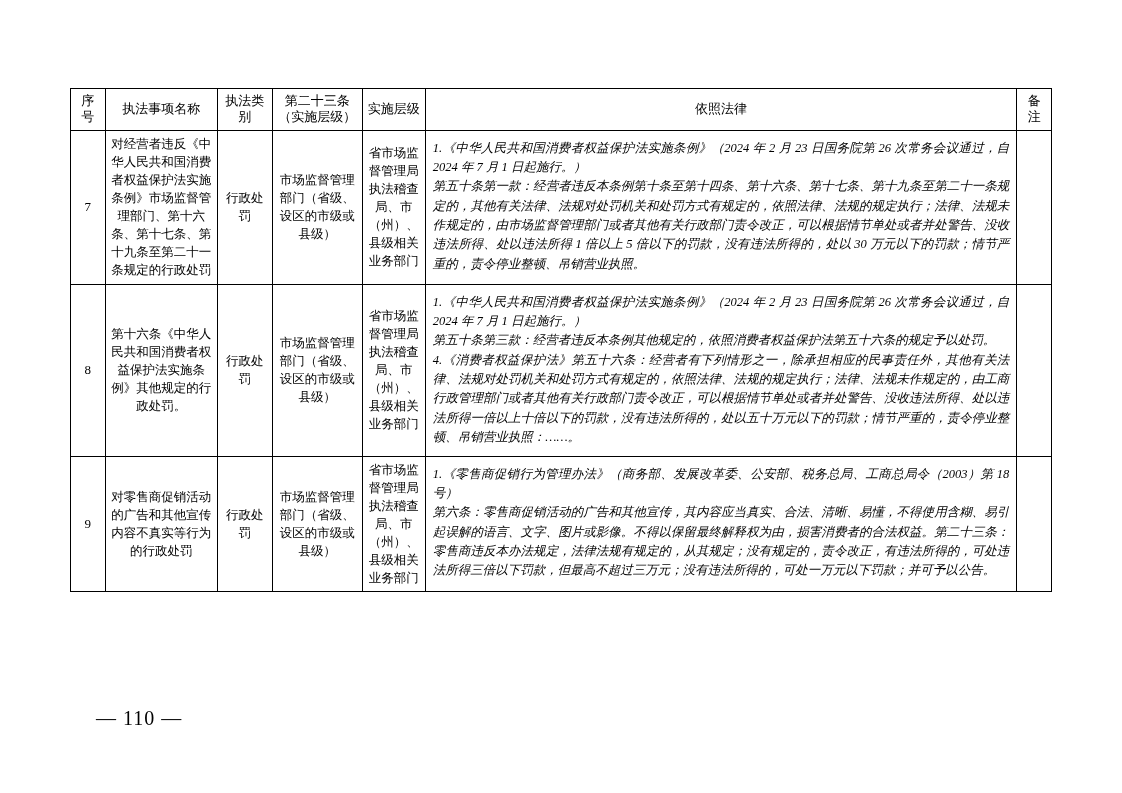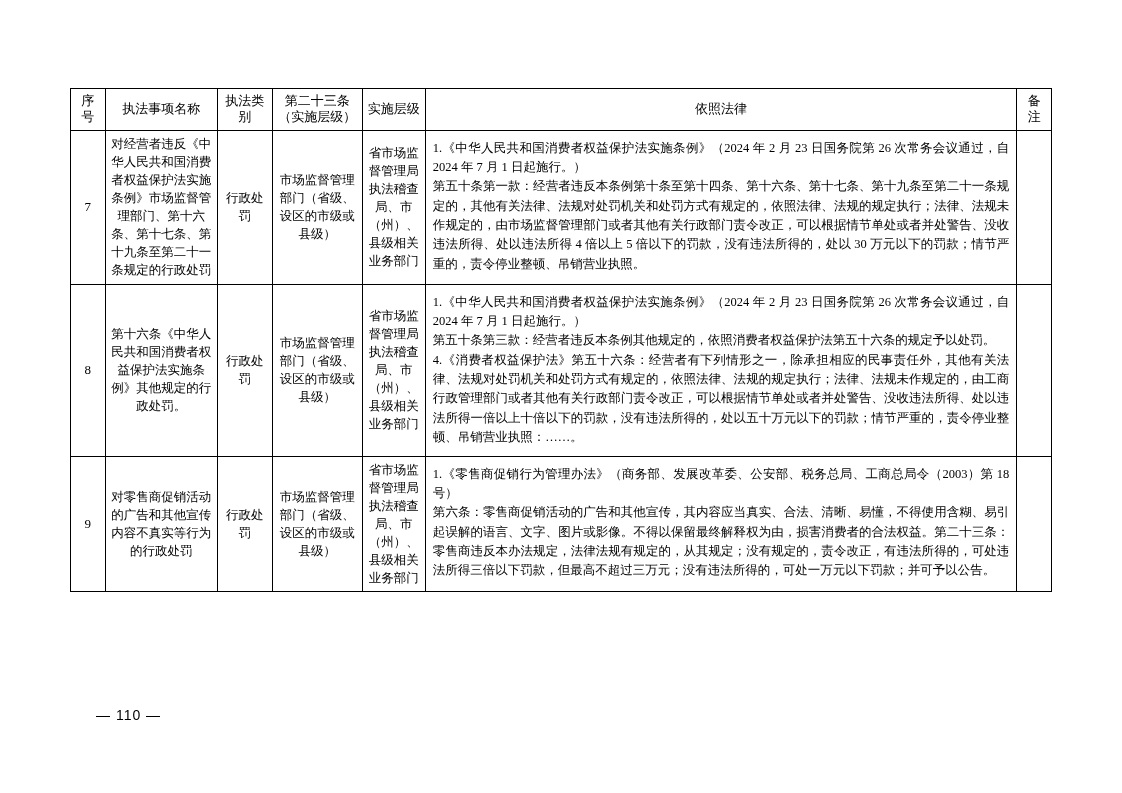--- a/index.html
+++ b/index.html
@@ -60,32 +60,33 @@
     text-align: justify;
     text-justify: inter-ideograph;
     font-size: 12.5px;
     line-height: 1.55;
     vertical-align: top;
     padding: 8px 7px;
   }
   td.c-basis p {
     margin: 0;
     text-indent: 0;
+    font-style: italic;
   }
   td.c-note { }
   .vert-head {
     line-height: 1.15;
   }
   .page-number {
     position: absolute;
     left: 96px;
     top: 707px;
-    font-size: 14px;
+    font-size: 20px;
     letter-spacing: 1px;
-    font-family: Liberation Sans, sans-serif;
+    font-family: Liberation Serif, serif;
   }
 </style>
 </head>
 <body>
 
 <div class="page">
 
   <table class="doc-table">
     <colgroup>
       <col class="col-seq">
@@ -109,21 +110,21 @@
     </thead>
     <tbody>
       <tr>
         <td class="c-seq">7</td>
         <td class="c-name">对经营者违反《中华人民共和国消费者权益保护法实施条例》市场监督管理部门、第十六条、第十七条、第十九条至第二十一条规定的行政处罚</td>
         <td class="c-type">行政处罚</td>
         <td class="c-subj">市场监督管理部门（省级、设区的市级或县级）</td>
         <td class="c-org">省市场监督管理局执法稽查局、市（州）、县级相关业务部门</td>
         <td class="c-basis">
           <p>1.《中华人民共和国消费者权益保护法实施条例》（2024 年 2 月 23 日国务院第 26 次常务会议通过，自 2024 年 7 月 1 日起施行。）</p>
-          <p>第五十条第一款：经营者违反本条例第十条至第十四条、第十六条、第十七条、第十九条至第二十一条规定的，其他有关法律、法规对处罚机关和处罚方式有规定的，依照法律、法规的规定执行；法律、法规未作规定的，由市场监督管理部门或者其他有关行政部门责令改正，可以根据情节单处或者并处警告、没收违法所得、处以违法所得 4 倍以上 5 倍以下的罚款，没有违法所得的，处以 30 万元以下的罚款；情节严重的，责令停业整顿、吊销营业执照。</p>
+          <p>第五十条第一款：经营者违反本条例第十条至第十四条、第十六条、第十七条、第十九条至第二十一条规定的，其他有关法律、法规对处罚机关和处罚方式有规定的，依照法律、法规的规定执行；法律、法规未作规定的，由市场监督管理部门或者其他有关行政部门责令改正，可以根据情节单处或者并处警告、没收违法所得、处以违法所得 1 倍以上 5 倍以下的罚款，没有违法所得的，处以 30 万元以下的罚款；情节严重的，责令停业整顿、吊销营业执照。</p>
         </td>
         <td class="c-note"></td>
       </tr>
       <tr>
         <td class="c-seq">8</td>
         <td class="c-name">第十六条《中华人民共和国消费者权益保护法实施条例》其他规定的行政处罚。</td>
         <td class="c-type">行政处罚</td>
         <td class="c-subj">市场监督管理部门（省级、设区的市级或县级）</td>
         <td class="c-org">省市场监督管理局执法稽查局、市（州）、县级相关业务部门</td>
         <td class="c-basis">

